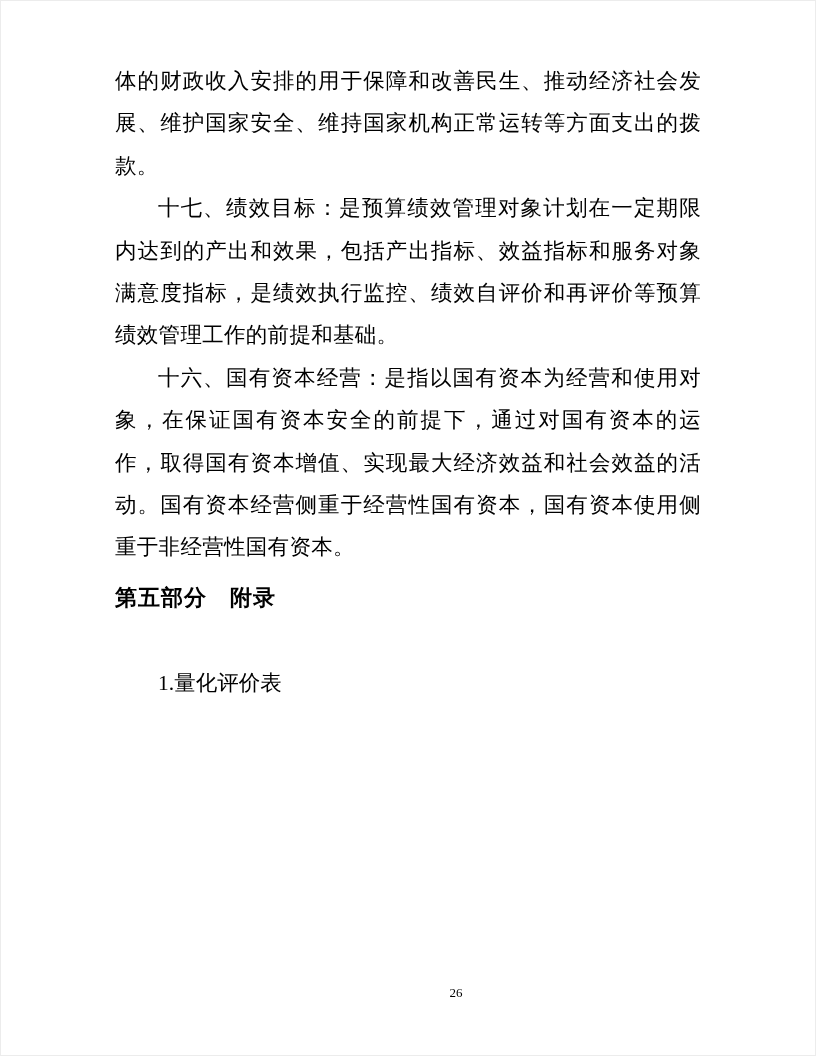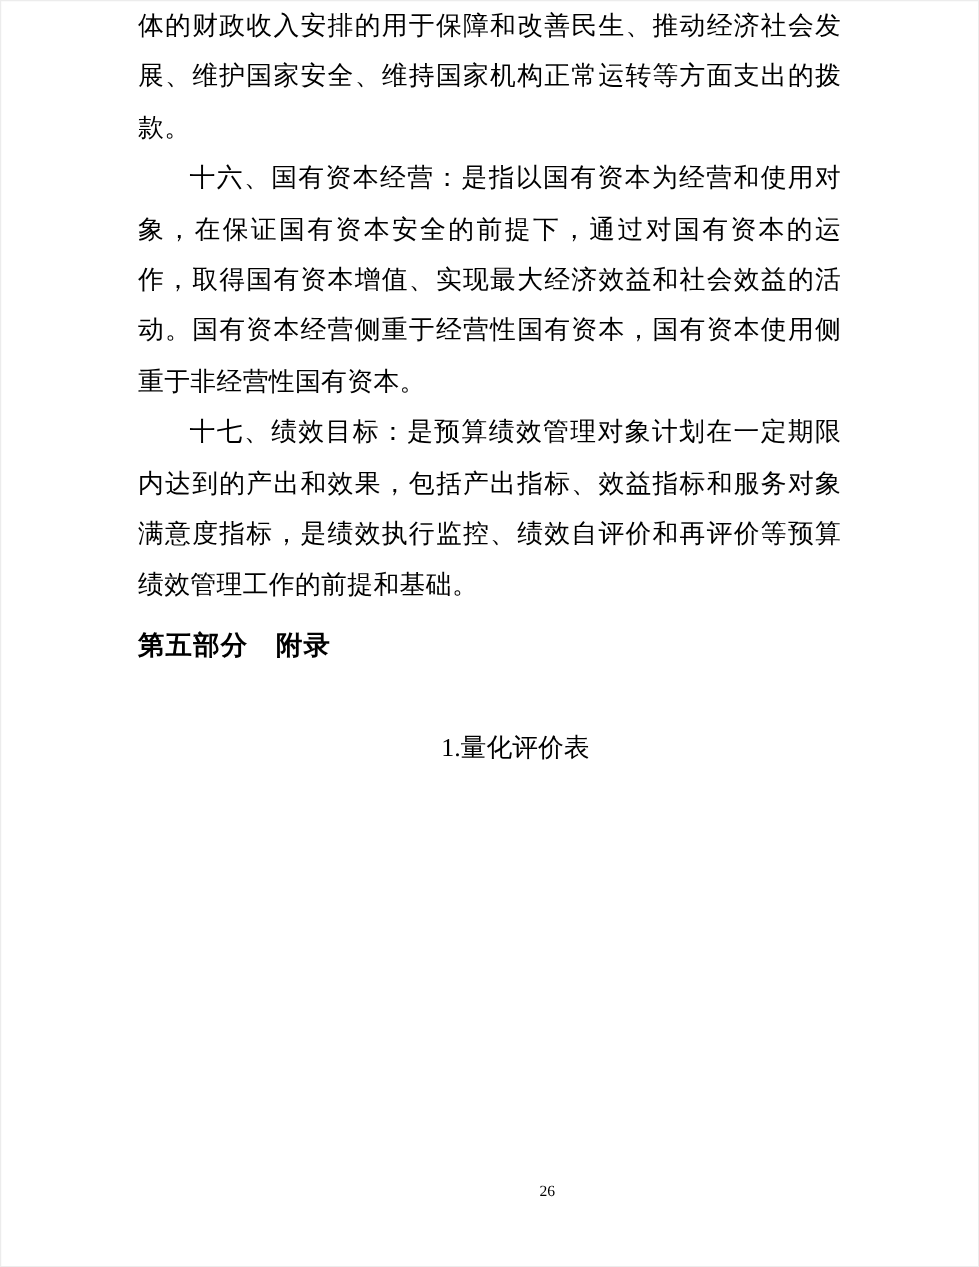--- a/index.html
+++ b/index.html
@@ -15,20 +15,21 @@
     color: #000000;
     font-family: "Liberation Serif", "DejaVu Serif", serif;
     box-shadow: inset 0 0 0 1px #ececec;
     overflow: hidden;
   }
   .content {
     position: absolute;
     left: 115px;
     top: 0;
     width: 586px;
+    padding-top: 60px;
   }
   .para {
     margin: 0;
     font-size: 21.5px;
     line-height: 42.4px;
     text-align: justify;
     text-justify: inter-character;
     letter-spacing: 0.3px;
   }
   .para.indent {
@@ -40,21 +41,21 @@
     font-weight: bold;
     line-height: 42.4px;
     text-align: left;
     letter-spacing: 1px;
   }
   .appendix {
     margin: 43px 0 0 0;
     font-size: 21.5px;
     line-height: 42.4px;
     text-indent: 2em;
-    text-align: center;
+    text-align: left;
     font-family: Liberation Serif, serif;
   }
   .pageno {
     position: absolute;
     top: 984px;
     left: 0;
     width: 100%;
     text-align: center;
     font-size: 13px;
     line-height: 18px;
@@ -62,19 +63,19 @@
     font-family: "Liberation Serif", "DejaVu Serif", serif;
     padding-left: 48px;
   }
 </style>
 </head>
 <body>
 
 <div class="page">
   <div class="content">
     <p class="para">体的财政收入安排的用于保障和改善民生、推动经济社会发展、维护国家安全、维持国家机构正常运转等方面支出的拨款。</p>
+    <p class="para indent">十七、绩效目标：是预算绩效管理对象计划在一定期限内达到的产出和效果，包括产出指标、效益指标和服务对象满意度指标，是绩效执行监控、绩效自评价和再评价等预算绩效管理工作的前提和基础。</p>
     <p class="para indent">十六、国有资本经营：是指以国有资本为经营和使用对象，在保证国有资本安全的前提下，通过对国有资本的运作，取得国有资本增值、实现最大经济效益和社会效益的活动。国有资本经营侧重于经营性国有资本，国有资本使用侧重于非经营性国有资本。</p>
-    <p class="para indent">十七、绩效目标：是预算绩效管理对象计划在一定期限内达到的产出和效果，包括产出指标、效益指标和服务对象满意度指标，是绩效执行监控、绩效自评价和再评价等预算绩效管理工作的前提和基础。</p>
     <h2 class="heading">第五部分　附录</h2>
     <p class="appendix">1.量化评价表</p>
   </div>
   <div class="pageno">26</div>
 </div>
 
 </body></html>

